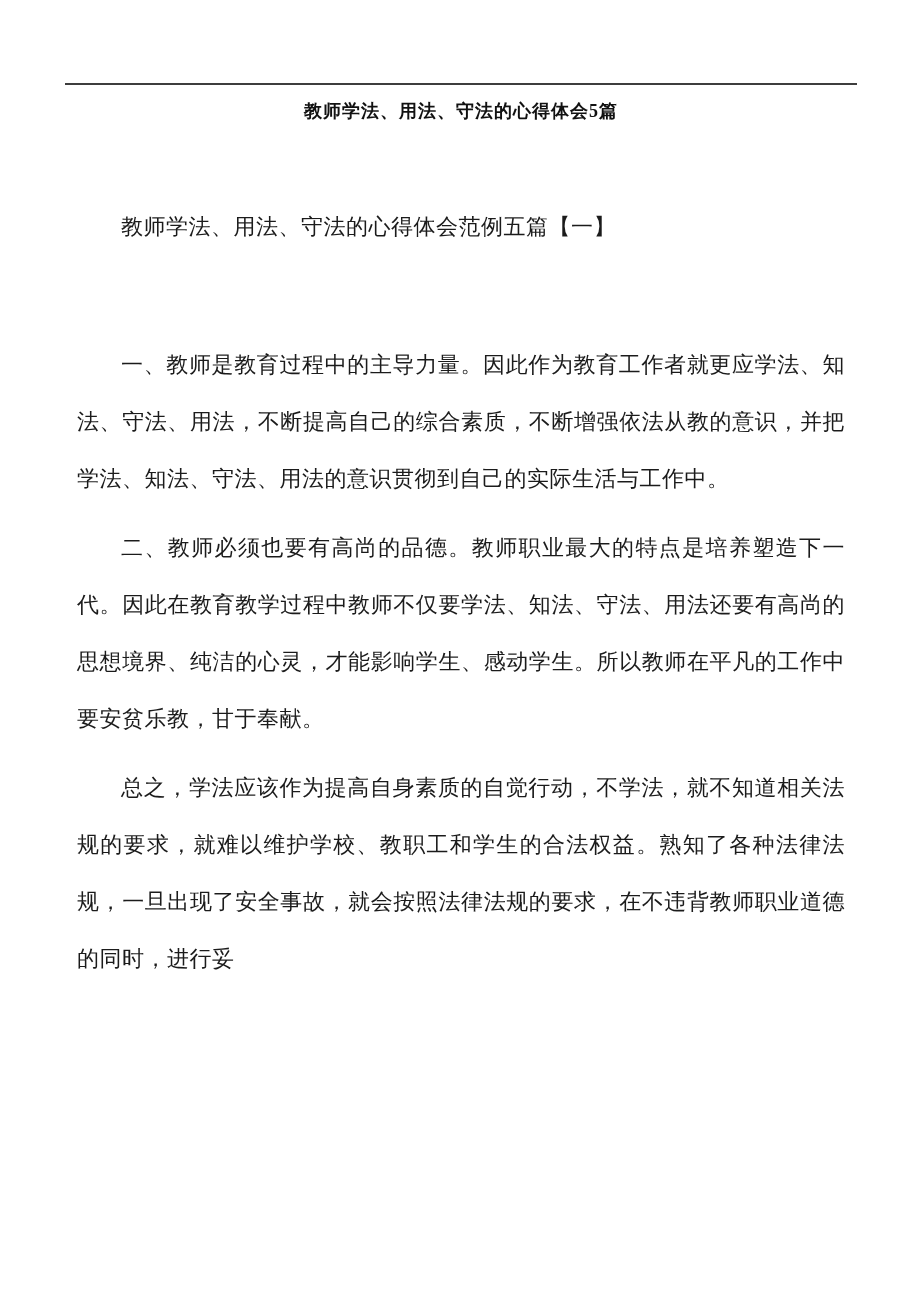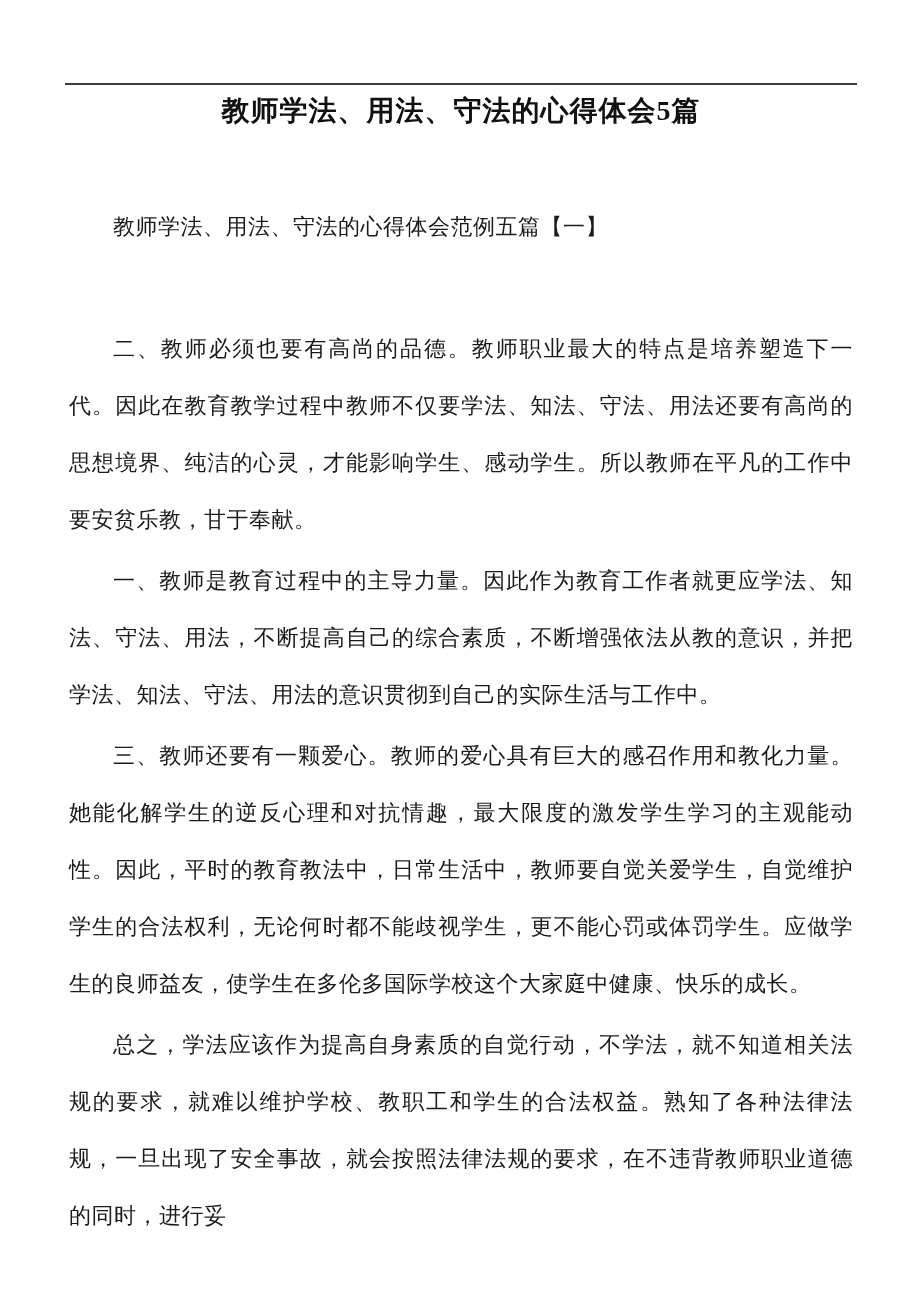--- a/index.html
+++ b/index.html
@@ -19,51 +19,50 @@
   .content {
     padding: 0 63px 0 65px; 
   }
   hr.rule {
     border: 0;
     border-top: 2px solid #3d3d3d;
     margin: 83px 0 0 0;
   }
   h1.title {
     margin: 6px 0 0 0;
-    font-size: 28px;
+    font-size: 18px;
     line-height: 40px;
     font-weight: 700;
     text-align: center;
     color: #111111;
     letter-spacing: 1px;
   }
   .body {
     margin-top: 67px;
     font-size: 22px;
     line-height: 57px;
     text-align: justify;
     letter-spacing: 0.5px;
   }
   .body p {
-    margin: 4px;
+    margin: 12px;
     text-indent: 2em;
   }
   .body p.blank {
     height: 57px;
   }
 </style>
 </head>
 <body>
 
 <div class="page">
   <div class="content">
     <hr class="rule">
     <h1 class="title">教师学法、用法、守法的心得体会5篇</h1>
     <div class="body">
       <p>教师学法、用法、守法的心得体会范例五篇【一】</p>
       <p class="blank"></p>
+      <p>一、教师是教育过程中的主导力量。因此作为教育工作者就更应学法、知法、守法、用法，不断提高自己的综合素质，不断增强依法从教的意识，并把学法、知法、守法、用法的意识贯彻到自己的实际生活与工作中。</p>
       <p>二、教师必须也要有高尚的品德。教师职业最大的特点是培养塑造下一代。因此在教育教学过程中教师不仅要学法、知法、守法、用法还要有高尚的思想境界、纯洁的心灵，才能影响学生、感动学生。所以教师在平凡的工作中要安贫乐教，甘于奉献。</p>
-      <p>一、教师是教育过程中的主导力量。因此作为教育工作者就更应学法、知法、守法、用法，不断提高自己的综合素质，不断增强依法从教的意识，并把学法、知法、守法、用法的意识贯彻到自己的实际生活与工作中。</p>
-      <p>三、教师还要有一颗爱心。教师的爱心具有巨大的感召作用和教化力量。她能化解学生的逆反心理和对抗情趣，最大限度的激发学生学习的主观能动性。因此，平时的教育教法中，日常生活中，教师要自觉关爱学生，自觉维护学生的合法权利，无论何时都不能歧视学生，更不能心罚或体罚学生。应做学生的良师益友，使学生在多伦多国际学校这个大家庭中健康、快乐的成长。</p>
       <p>总之，学法应该作为提高自身素质的自觉行动，不学法，就不知道相关法规的要求，就难以维护学校、教职工和学生的合法权益。熟知了各种法律法规，一旦出现了安全事故，就会按照法律法规的要求，在不违背教师职业道德的同时，进行妥</p>
     </div>
   </div>
 </div>
 
 </body></html>

